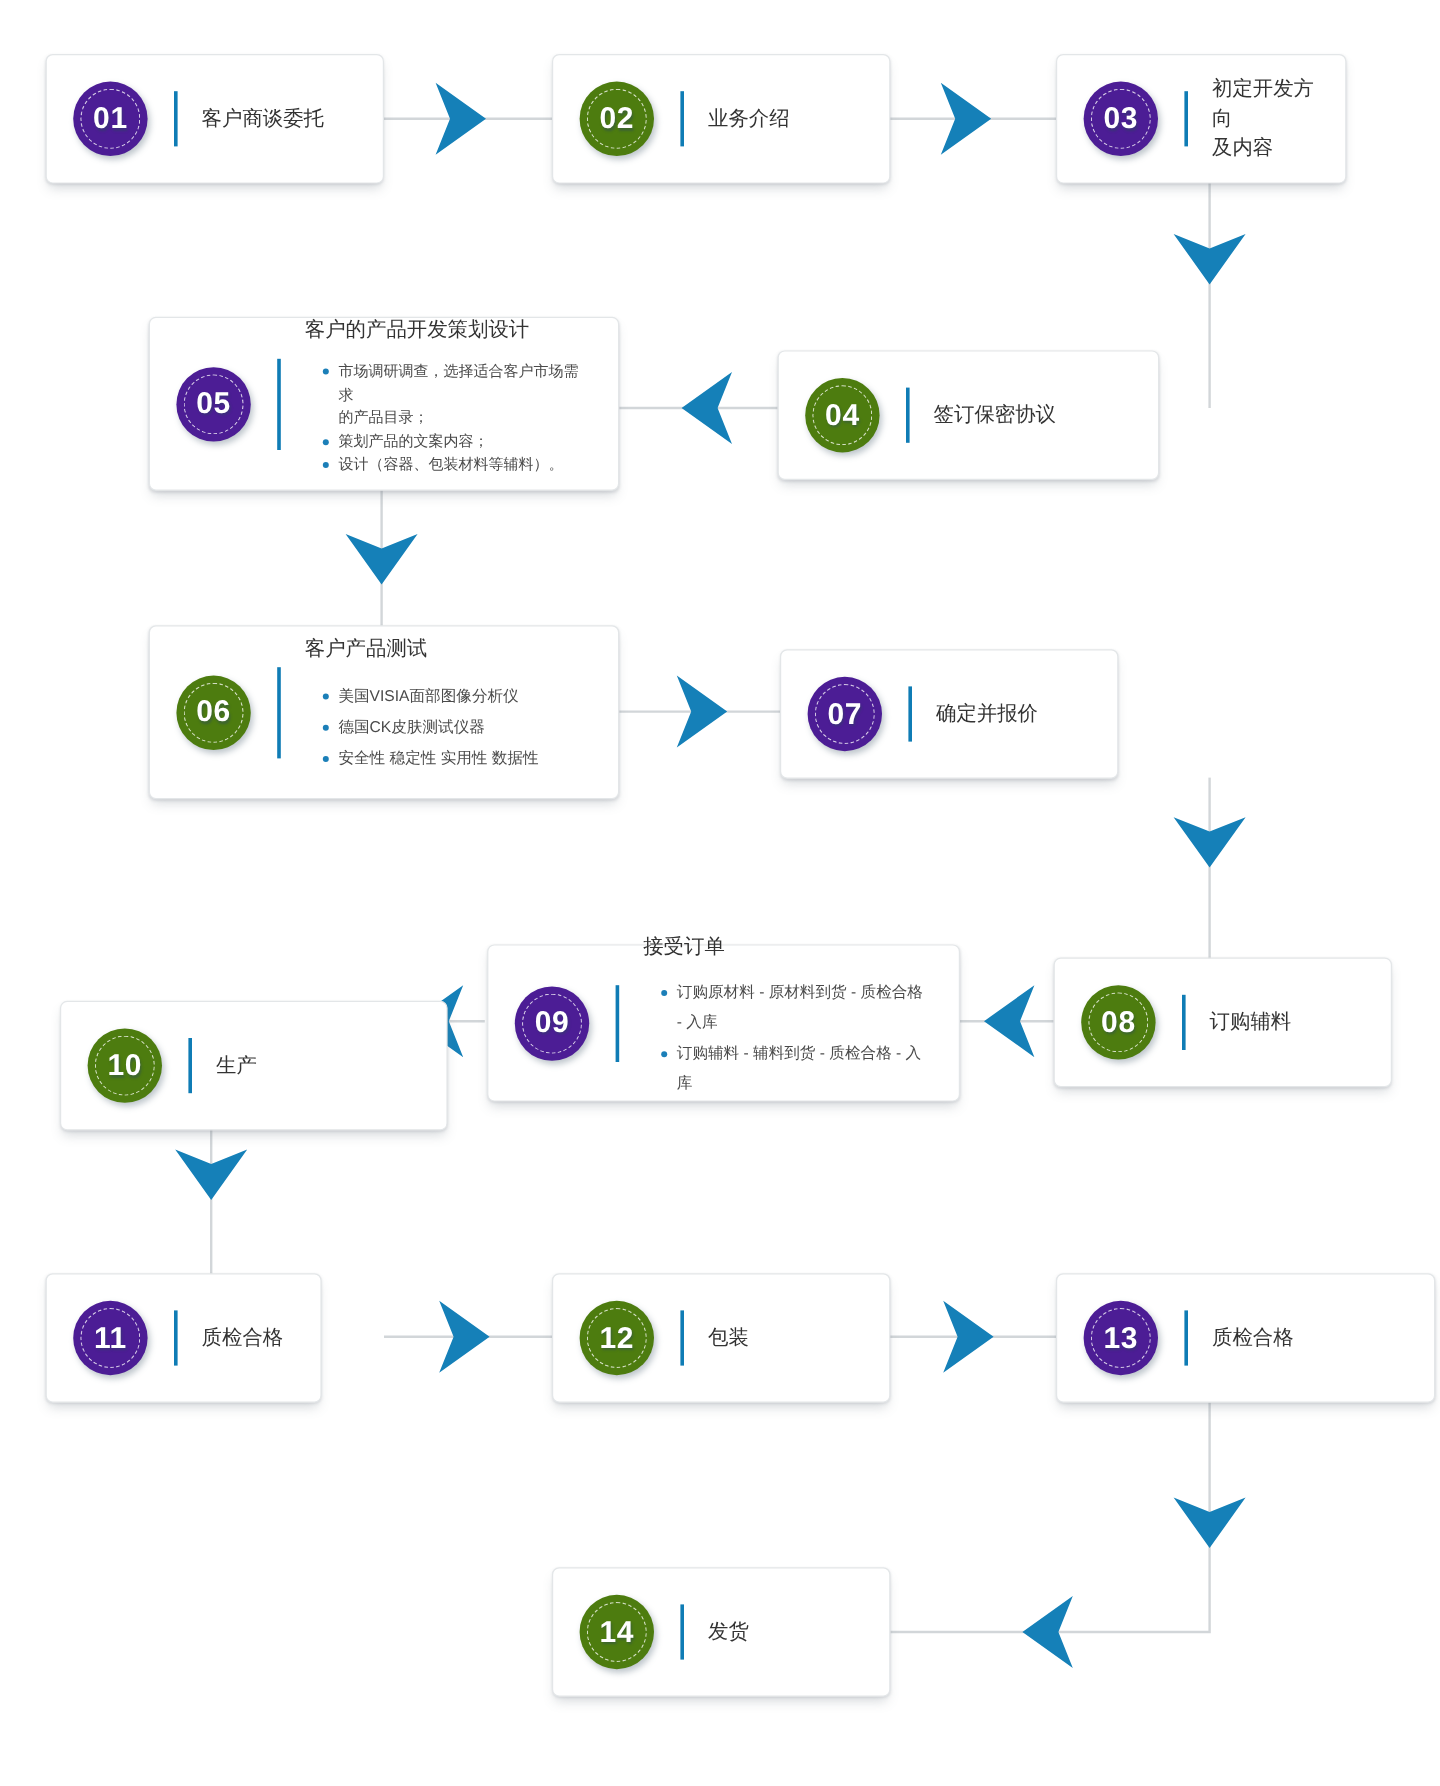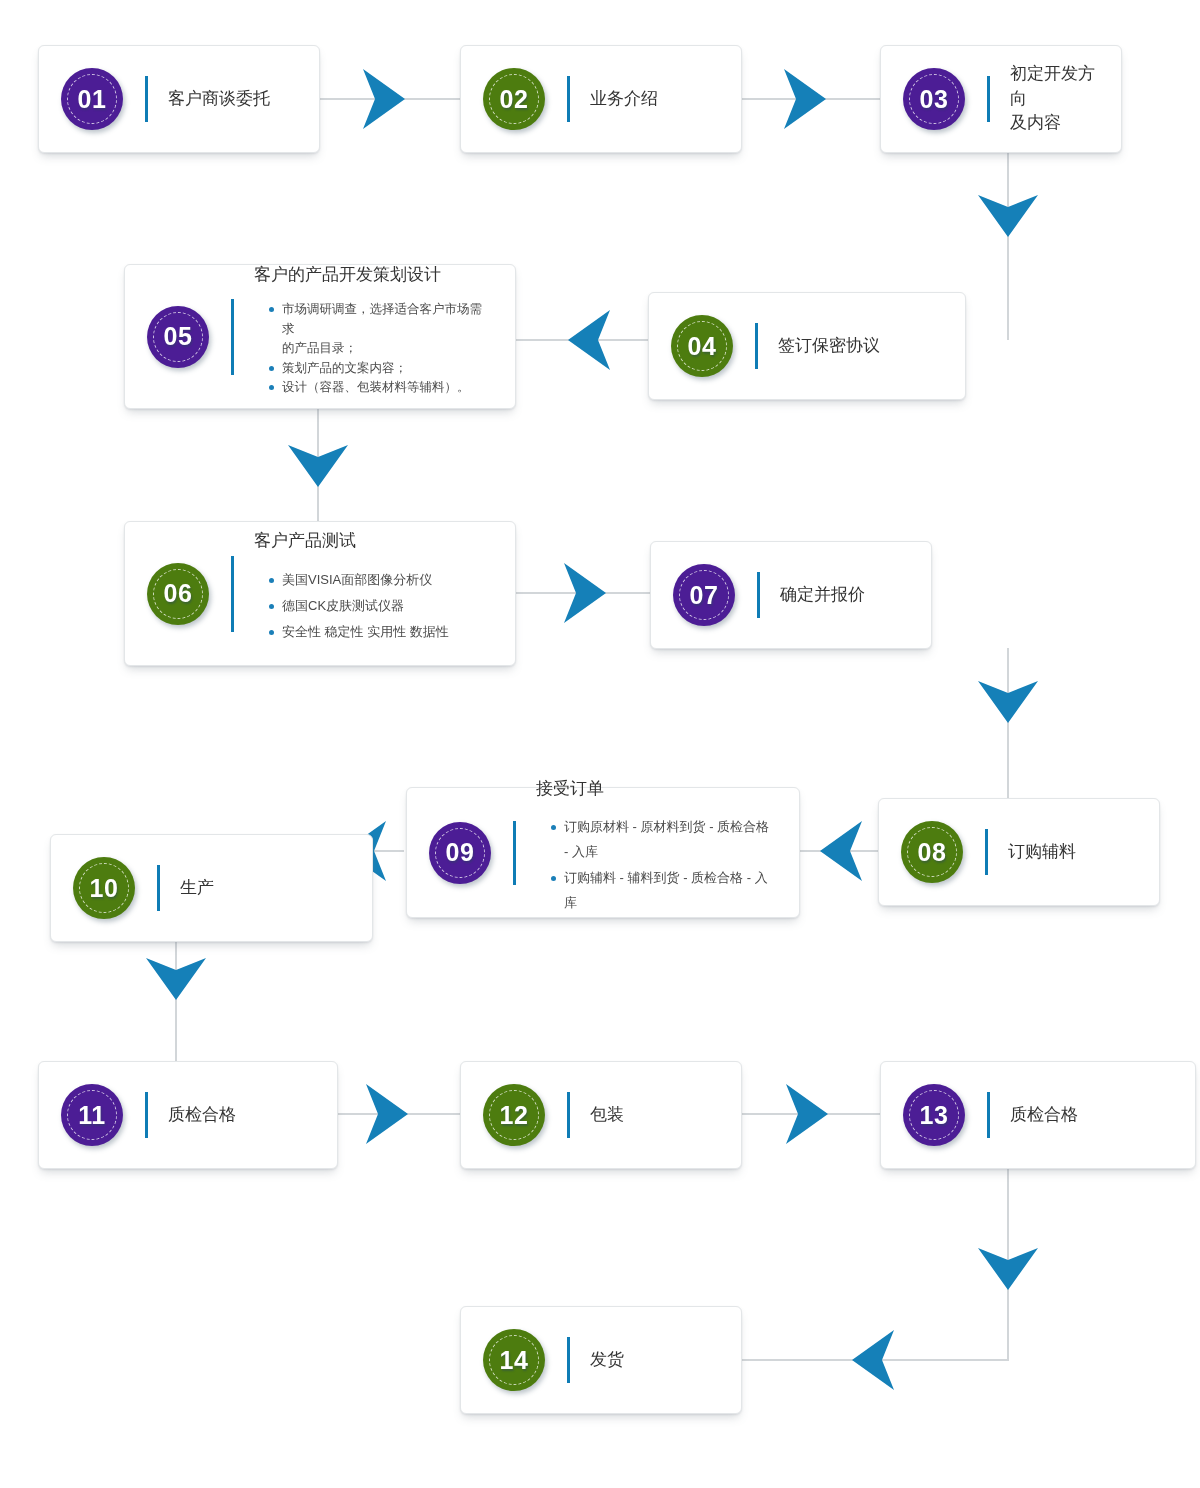--- a/index.html
+++ b/index.html
@@ -344,21 +344,21 @@
       <div class="badge light">
         <span class="badge-num">10</span>
       </div>
     </div>
     <div class="divider"></div>
     <div class="body">
       <div class="title">生产</div>
     </div>
   </div>
 
-  <div class="card simple" style="left:38px; top:1061px; width:300px;justify-content:flex-end;">
+  <div class="card simple" style="left:38px; top:1061px; width:230px;justify-content:flex-end;">
     <div class="badge-wrap">
       <div class="badge">
         <span class="badge-num">11</span>
       </div>
     </div>
     <div class="divider"></div>
     <div class="body">
       <div class="title">质检合格</div>
     </div>
   </div>

